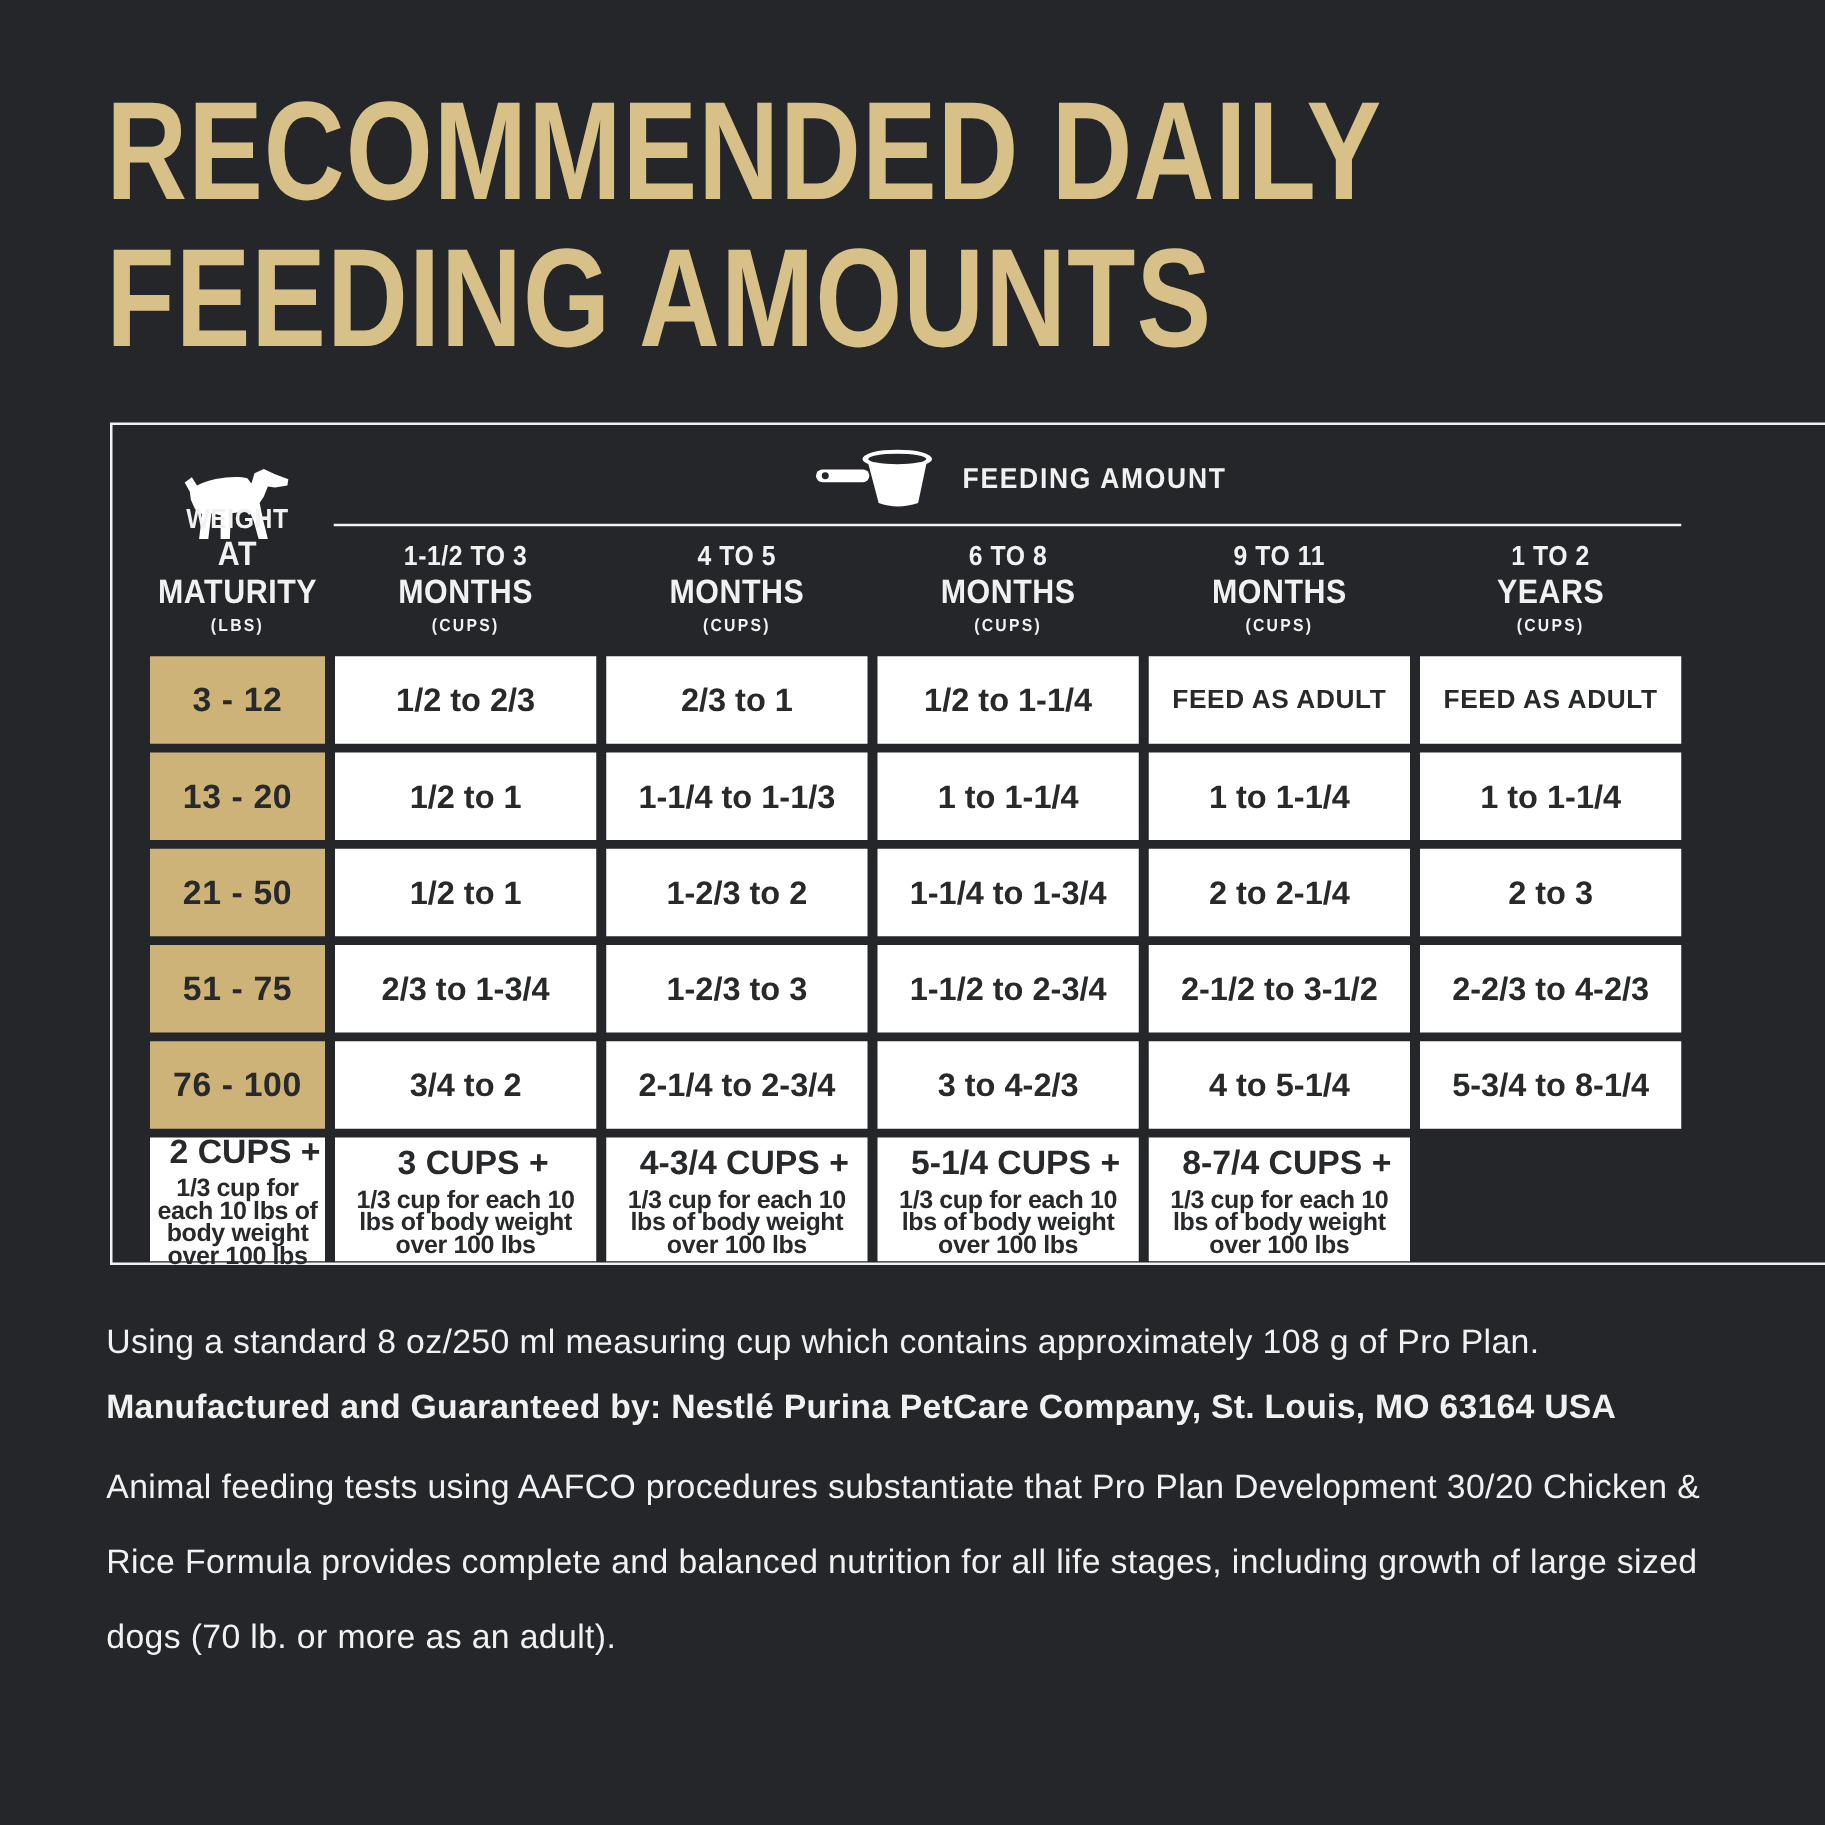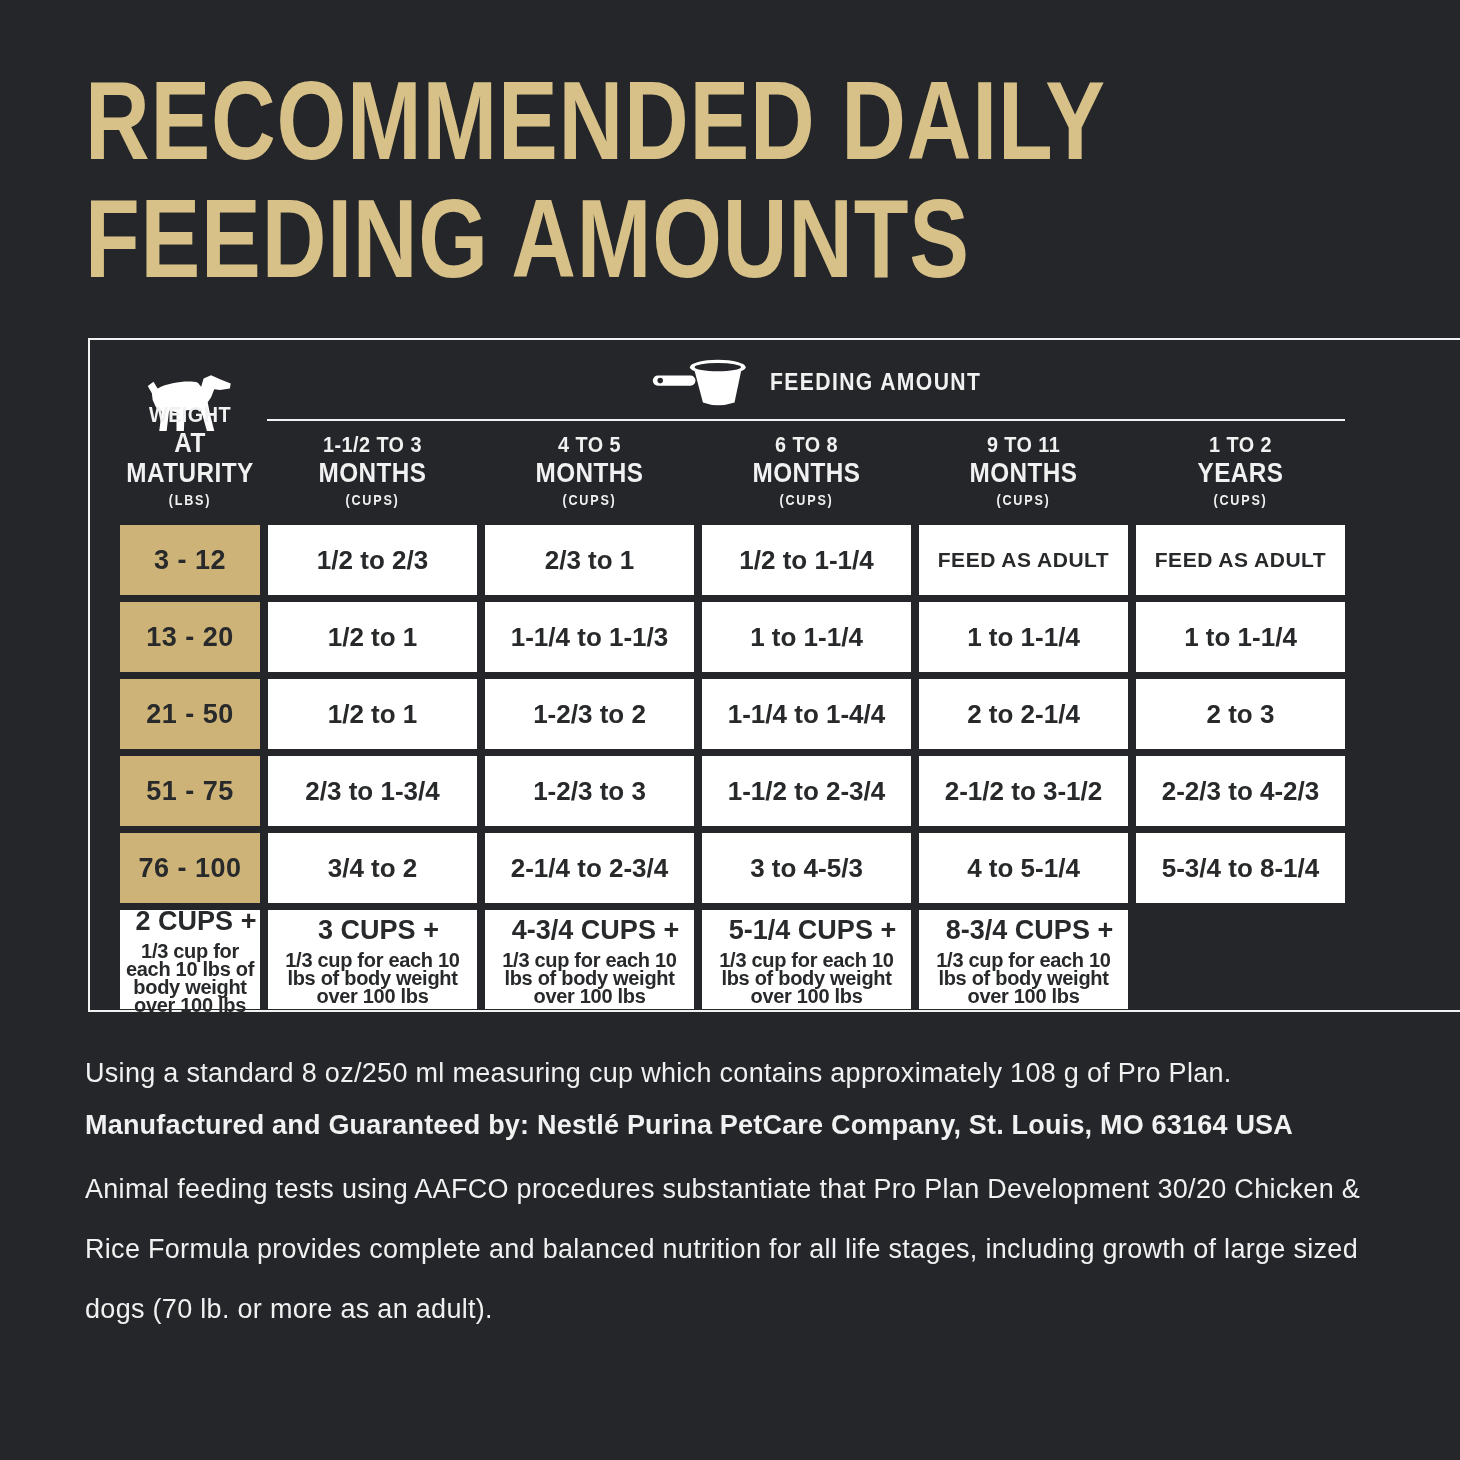--- a/index.html
+++ b/index.html
@@ -171,56 +171,56 @@
     <div class="wcell">13 - 20</div>
     <div class="cell">1/2 to 1</div>
     <div class="cell">1-1/4 to 1-1/3</div>
     <div class="cell">1 to 1-1/4</div>
     <div class="cell">1 to 1-1/4</div>
     <div class="cell">1 to 1-1/4</div>
 
     <div class="wcell">21 - 50</div>
     <div class="cell">1/2 to 1</div>
     <div class="cell">1-2/3 to 2</div>
-    <div class="cell">1-1/4 to 1-4/4</div>
+    <div class="cell">1-1/4 to 1-3/4</div>
     <div class="cell">2 to 2-1/4</div>
     <div class="cell">2 to 3</div>
 
     <div class="wcell">51 - 75</div>
     <div class="cell">2/3 to 1-3/4</div>
     <div class="cell">1-2/3 to 3</div>
     <div class="cell">1-1/2 to 2-3/4</div>
     <div class="cell">2-1/2 to 3-1/2</div>
     <div class="cell">2-2/3 to 4-2/3</div>
 
     <div class="wcell">76 - 100</div>
     <div class="cell">3/4 to 2</div>
     <div class="cell">2-1/4 to 2-3/4</div>
-    <div class="cell">3 to 4-5/3</div>
+    <div class="cell">3 to 4-2/3</div>
     <div class="cell">4 to 5-1/4</div>
     <div class="cell">5-3/4 to 8-1/4</div>
 
     <div class="cell">
       <div class="main">2 CUPS +</div>
       <div class="note">1/3 cup for each 10 lbs of body weight over 100 lbs</div>
     </div>
     <div class="cell">
       <div class="main">3 CUPS +</div>
       <div class="note">1/3 cup for each 10 lbs of body weight over 100 lbs</div>
     </div>
     <div class="cell">
       <div class="main">4-3/4 CUPS +</div>
       <div class="note">1/3 cup for each 10 lbs of body weight over 100 lbs</div>
     </div>
     <div class="cell">
       <div class="main">5-1/4 CUPS +</div>
       <div class="note">1/3 cup for each 10 lbs of body weight over 100 lbs</div>
     </div>
     <div class="cell">
-      <div class="main">8-3/4 CUPS +</div>
+      <div class="main">8-7/4 CUPS +</div>
       <div class="note">1/3 cup for each 10 lbs of body weight over 100 lbs</div>
     </div>
 
   </div>
 </div>
 
 <div class="footer">
   <div class="f1">Using a standard 8 oz/250 ml measuring cup which contains approximately 108 g of Pro Plan.</div>
   <div class="f2">Manufactured and Guaranteed by: Nestlé Purina PetCare Company, St. Louis, MO 63164 USA</div>
   <div class="f3">Animal feeding tests using AAFCO procedures substantiate that Pro Plan Development 30/20 Chicken &amp; Rice Formula provides complete and balanced nutrition for all life stages, including growth of large sized dogs (70 lb. or more as an adult).</div>

